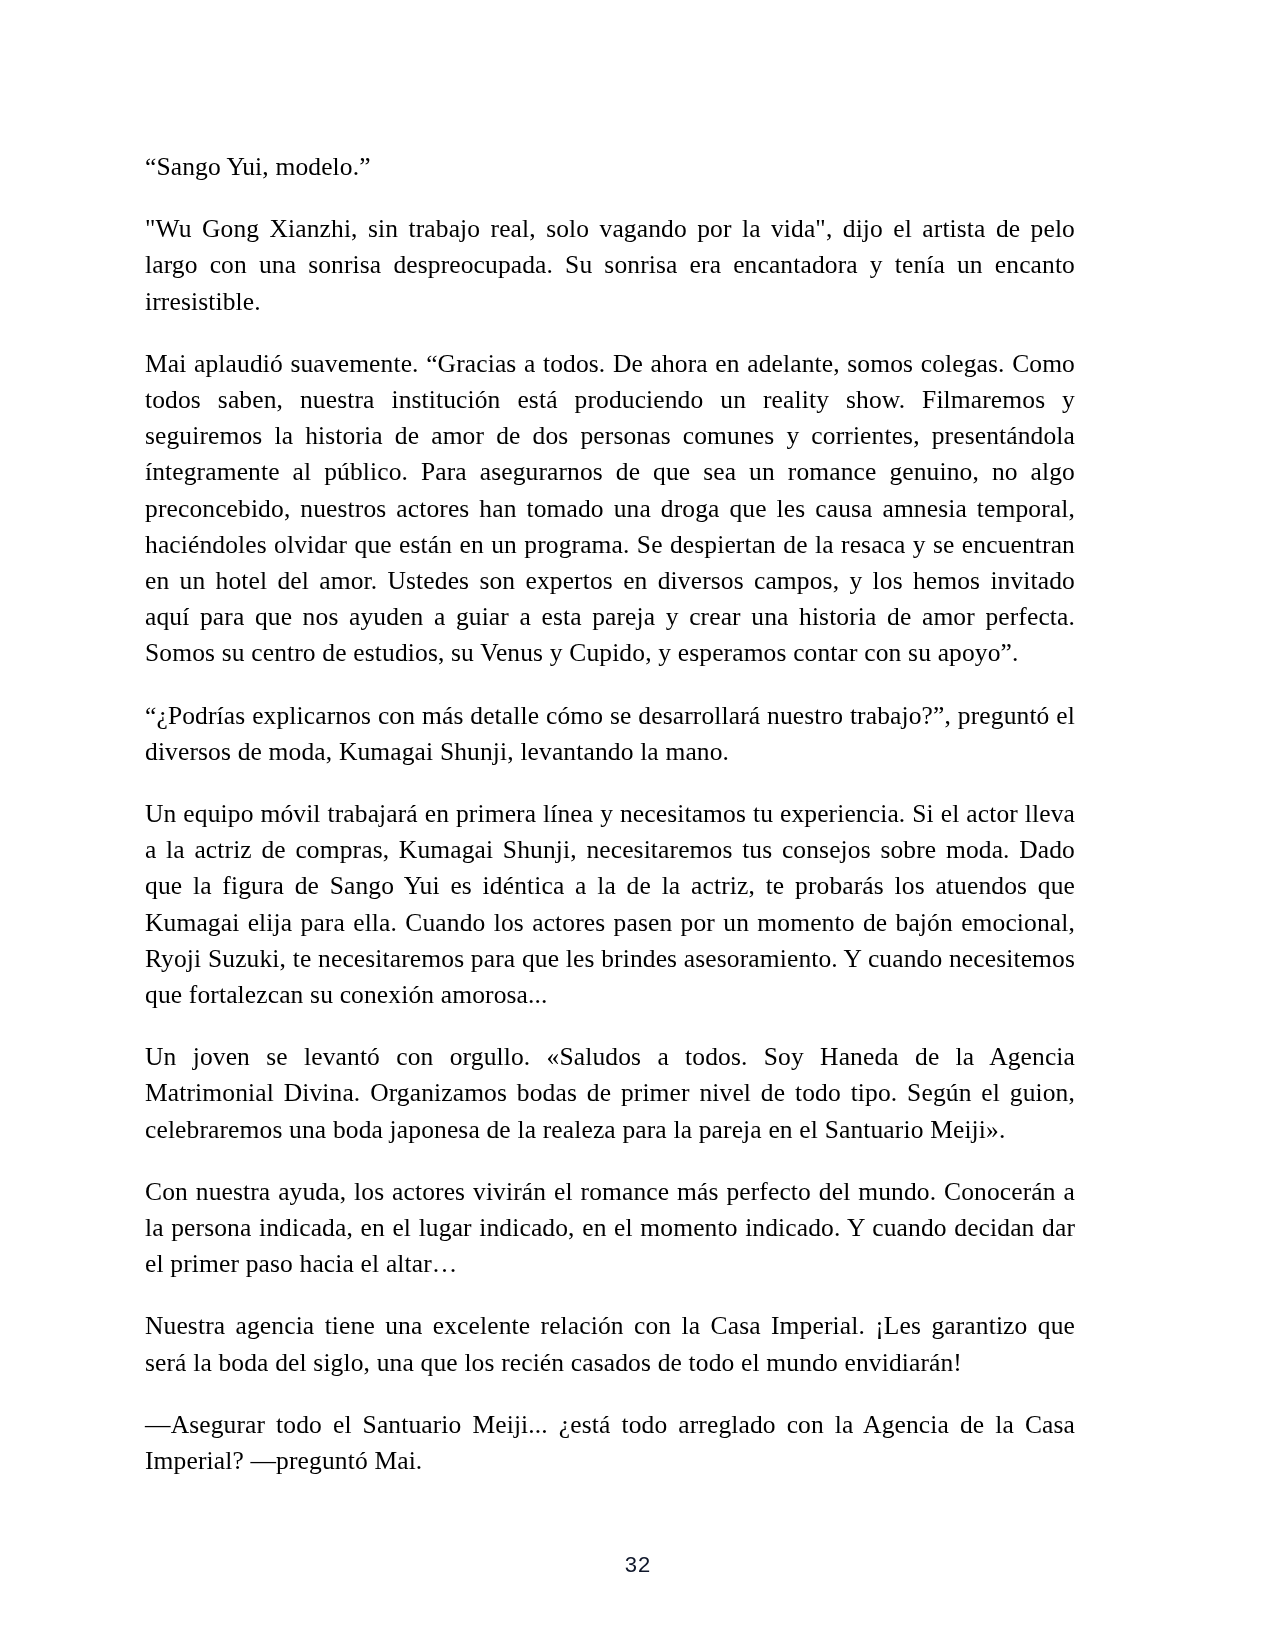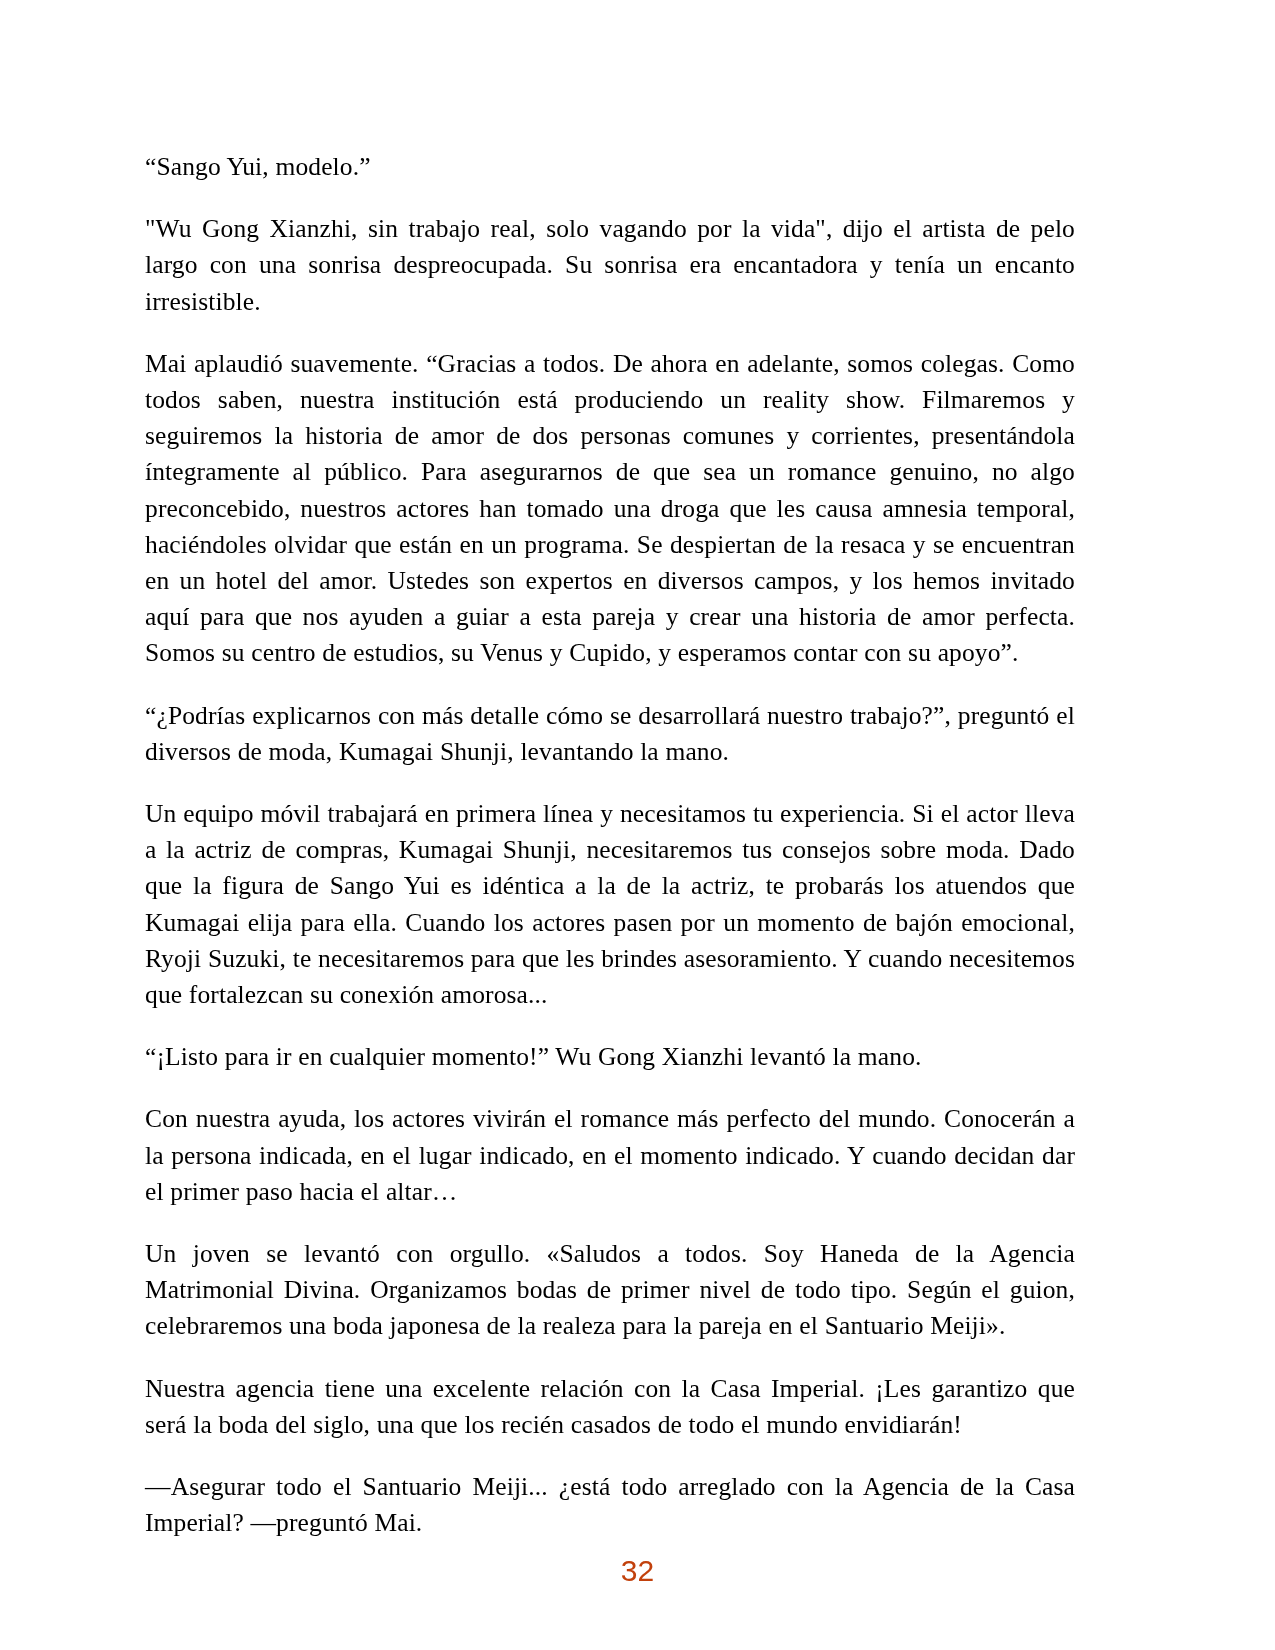--- a/index.html
+++ b/index.html
@@ -37,48 +37,47 @@
     hyphens: none;
     -webkit-hyphens: none;
   }
   
   .page-number {
     position: absolute;
     left: 0;
     right: 0;
     top: 1543px;
     text-align: center;
-    font-size: 30px;
+    font-size: 22px;
     line-height: 1;
-    font-family: Liberation Sans, sans-serif;
-    color: #c2410c;
+    font-family: Liberation Mono, monospace;
+    color: #0f172a;
   }
 </style>
 </head>
 <body>
 
 <div class="page">
 
   <div class="text-column">
 
     <p class="para">“Sango Yui, modelo.”</p>
 
     <p class="para">"Wu Gong Xianzhi, sin trabajo real, solo vagando por la vida", dijo el artista de pelo largo con una sonrisa despreocupada. Su sonrisa era encantadora y tenía un encanto irresistible.</p>
 
     <p class="para">Mai aplaudió suavemente. “Gracias a todos. De ahora en adelante, somos colegas. Como todos saben, nuestra institución está produciendo un reality show. Filmaremos y seguiremos la historia de amor de dos personas comunes y corrientes, presentándola íntegramente al público. Para asegurarnos de que sea un romance genuino, no algo preconcebido, nuestros actores han tomado una droga que les causa amnesia temporal, haciéndoles olvidar que están en un programa. Se despiertan de la resaca y se encuentran en un hotel del amor. Ustedes son expertos en diversos campos, y los hemos invitado aquí para que nos ayuden a guiar a esta pareja y crear una historia de amor perfecta. Somos su centro de estudios, su Venus y Cupido, y esperamos contar con su apoyo”.</p>
 
     <p class="para">“¿Podrías explicarnos con más detalle cómo se desarrollará nuestro trabajo?”, preguntó el diversos de moda, Kumagai Shunji, levantando la mano.</p>
 
     <p class="para">Un equipo móvil trabajará en primera línea y necesitamos tu experiencia. Si el actor lleva a la actriz de compras, Kumagai Shunji, necesitaremos tus consejos sobre moda. Dado que la figura de Sango Yui es idéntica a la de la actriz, te probarás los atuendos que Kumagai elija para ella. Cuando los actores pasen por un momento de bajón emocional, Ryoji Suzuki, te necesitaremos para que les brindes asesoramiento. Y cuando necesitemos que fortalezcan su conexión amorosa...</p>
 
-    <p class="para">“¡Listo para ir en cualquier momento!” Wu Gong Xianzhi levantó la mano.</p>
+
+    <p class="para">Un joven se levantó con orgullo. «Saludos a todos. Soy Haneda de la Agencia Matrimonial Divina. Organizamos bodas de primer nivel de todo tipo. Según el guion, celebraremos una boda japonesa de la realeza para la pareja en el Santuario Meiji».</p>
 
     <p class="para">Con nuestra ayuda, los actores vivirán el romance más perfecto del mundo. Conocerán a la persona indicada, en el lugar indicado, en el momento indicado. Y cuando decidan dar el primer paso hacia el altar…</p>
-
-    <p class="para">Un joven se levantó con orgullo. «Saludos a todos. Soy Haneda de la Agencia Matrimonial Divina. Organizamos bodas de primer nivel de todo tipo. Según el guion, celebraremos una boda japonesa de la realeza para la pareja en el Santuario Meiji».</p>
 
     <p class="para">Nuestra agencia tiene una excelente relación con la Casa Imperial. ¡Les garantizo que será la boda del siglo, una que los recién casados de todo el mundo envidiarán!</p>
 
     <p class="para">—Asegurar todo el Santuario Meiji... ¿está todo arreglado con la Agencia de la Casa Imperial? —preguntó Mai.</p>
 
   </div>
 
   <div class="page-number">32</div>
 
 </div>

